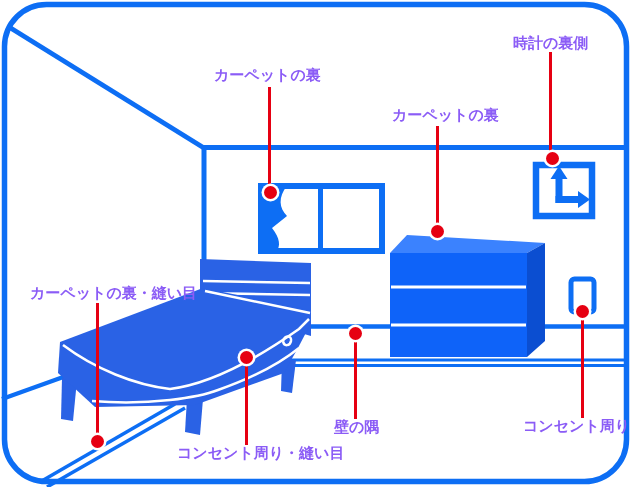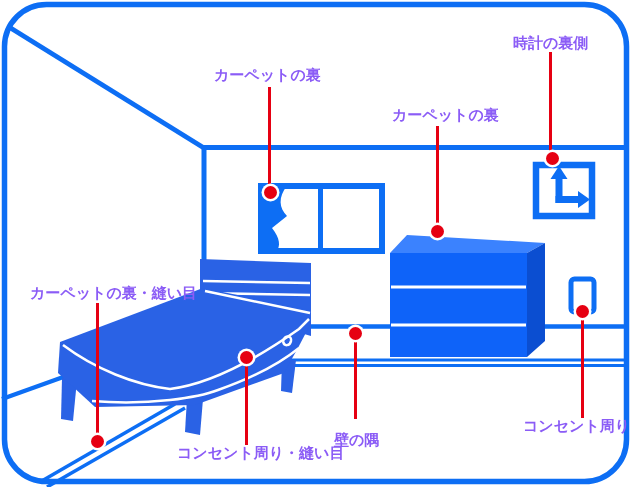--- a/index.html
+++ b/index.html
@@ -112,21 +112,21 @@
 
   <div>
     <div class="co-line" style="left:244.5px;top:361px;height:84px"></div>
     <div class="co-dot" style="left:239.5px;top:350.5px"></div>
     <div class="co-label" style="left:177px;top:445px">コンセント周り・縫い目</div>
   </div>
 
   <div>
     <div class="co-line" style="left:353.5px;top:337px;height:82px"></div>
     <div class="co-dot" style="left:348.5px;top:326.5px"></div>
-    <div class="co-label" style="left:334px;top:432px">壁の隅</div>
+    <div class="co-label" style="left:334px;top:419px">壁の隅</div>
   </div>
 
   <div>
     <div class="co-line" style="left:580.5px;top:315px;height:103px"></div>
     <div class="co-dot" style="left:575.5px;top:304.5px"></div>
     <div class="co-label" style="left:523px;top:418px">コンセント周り</div>
   </div>
 
 </div>
 

